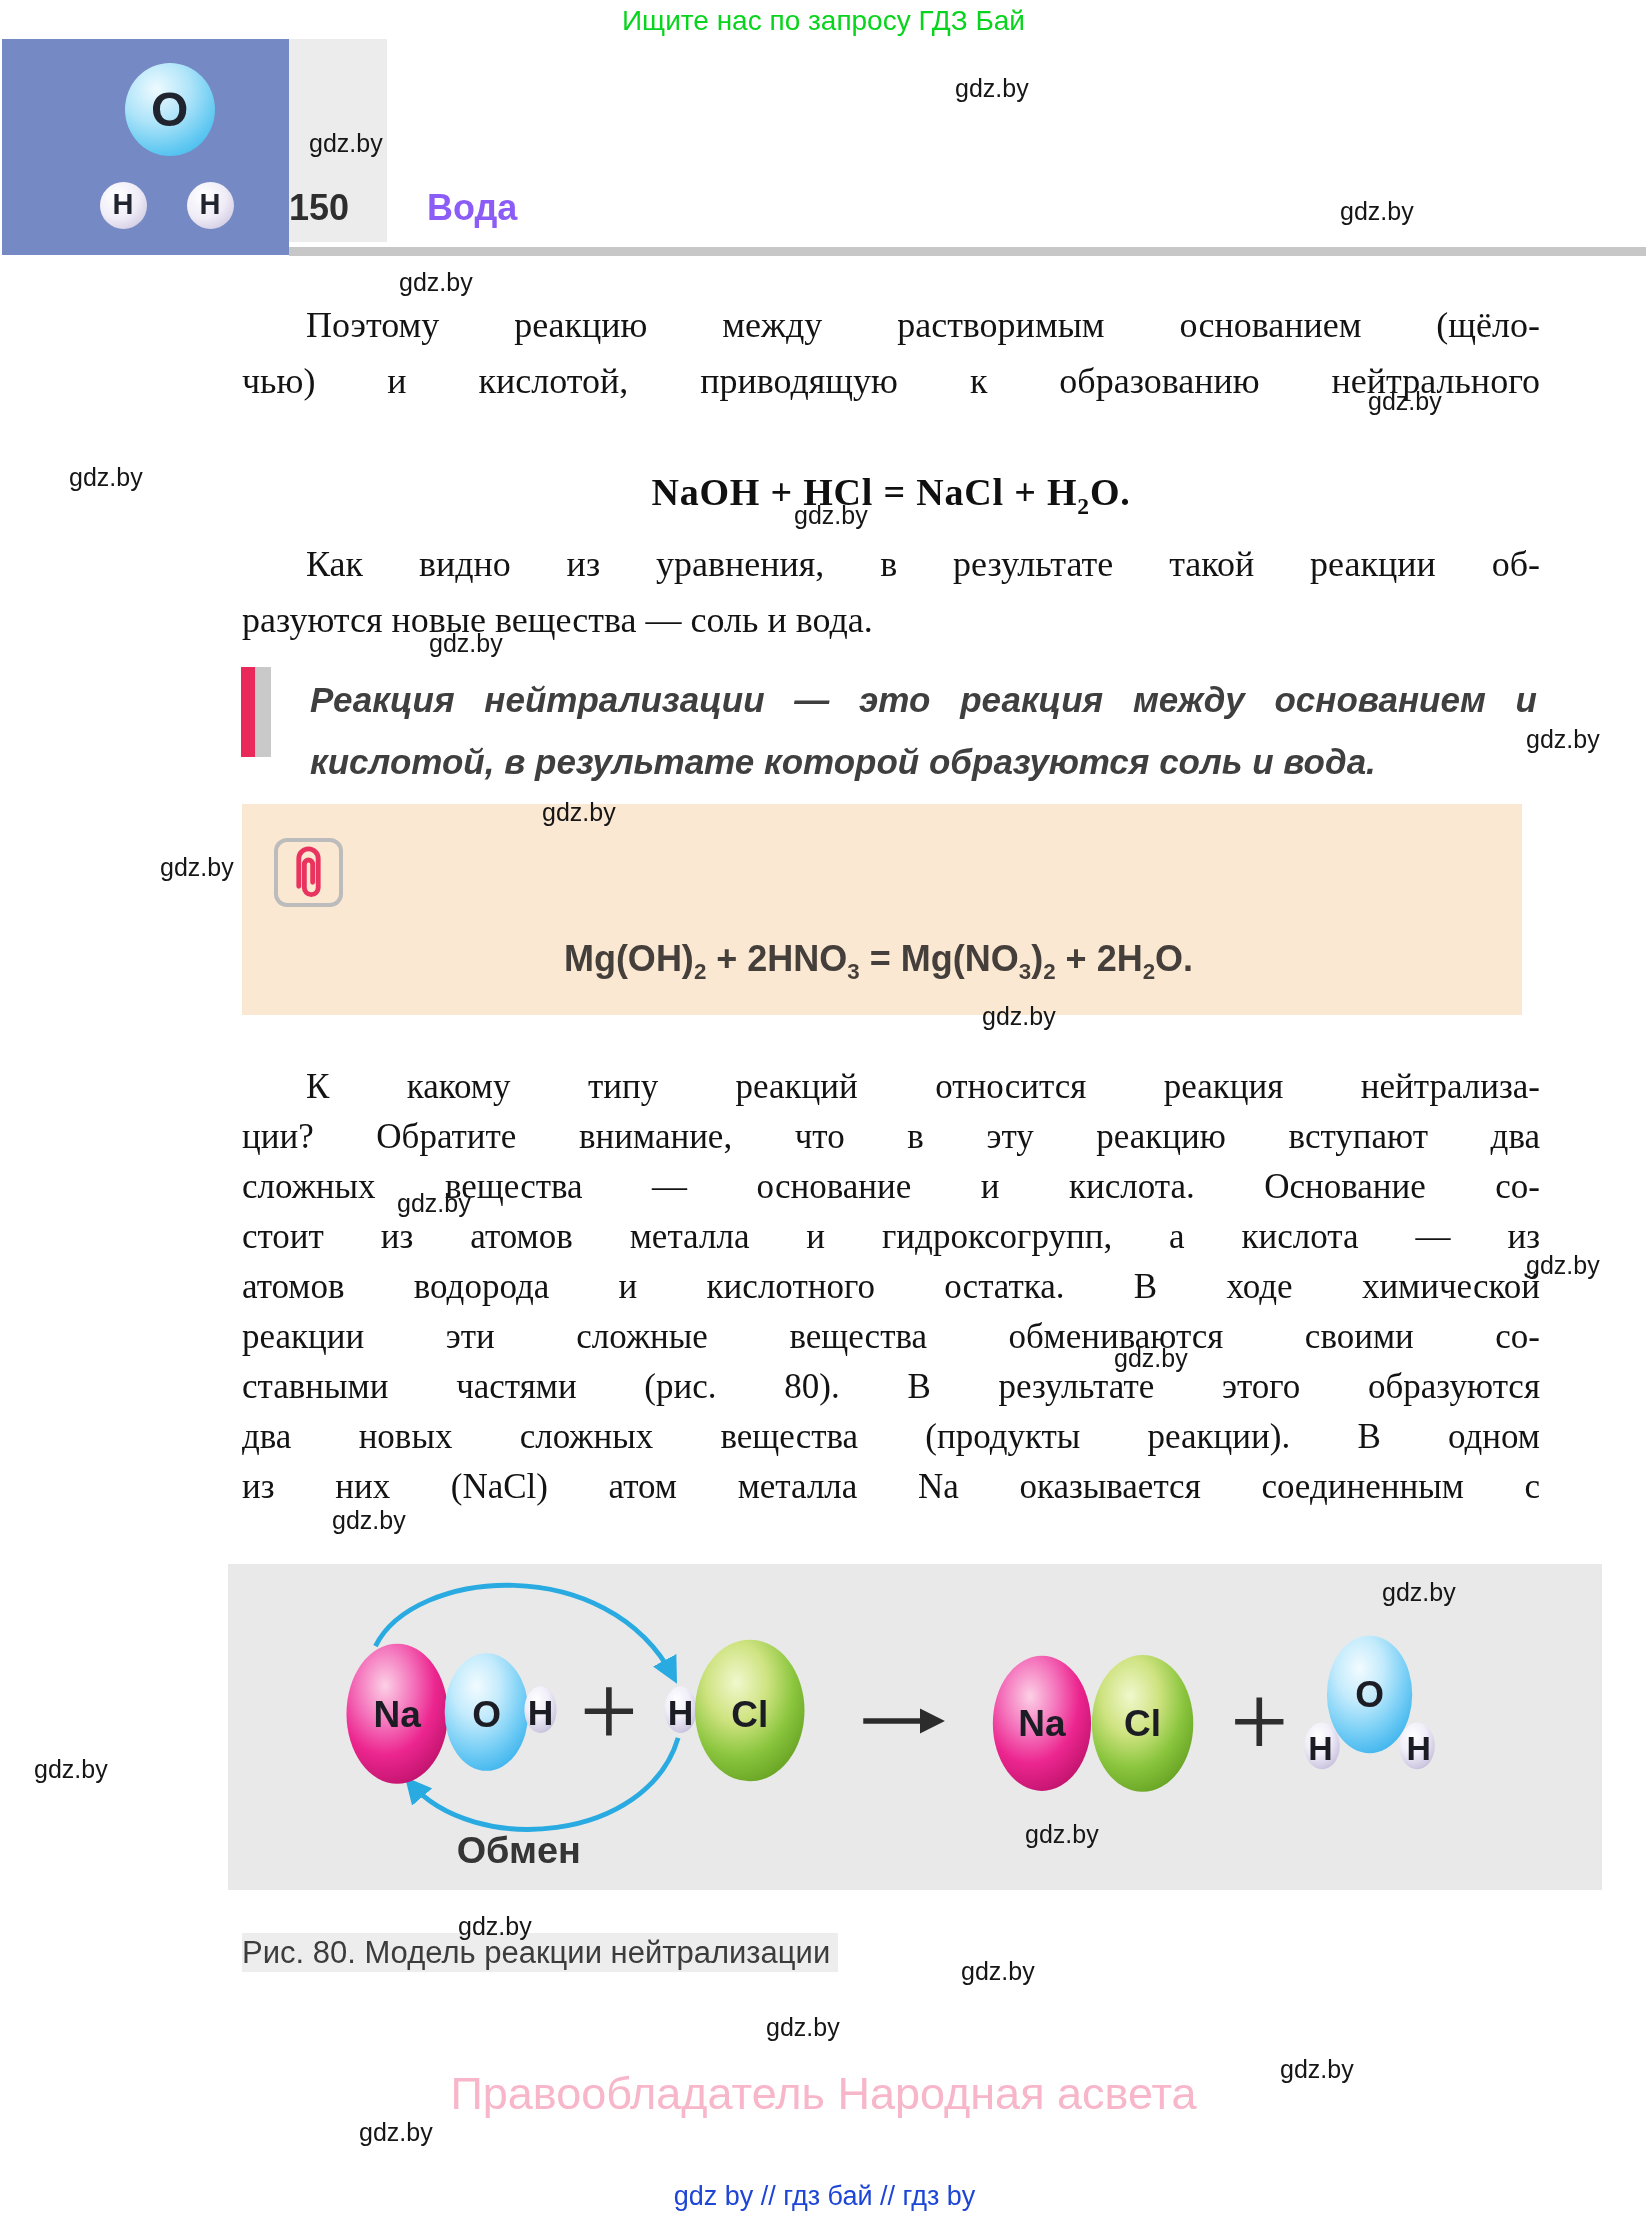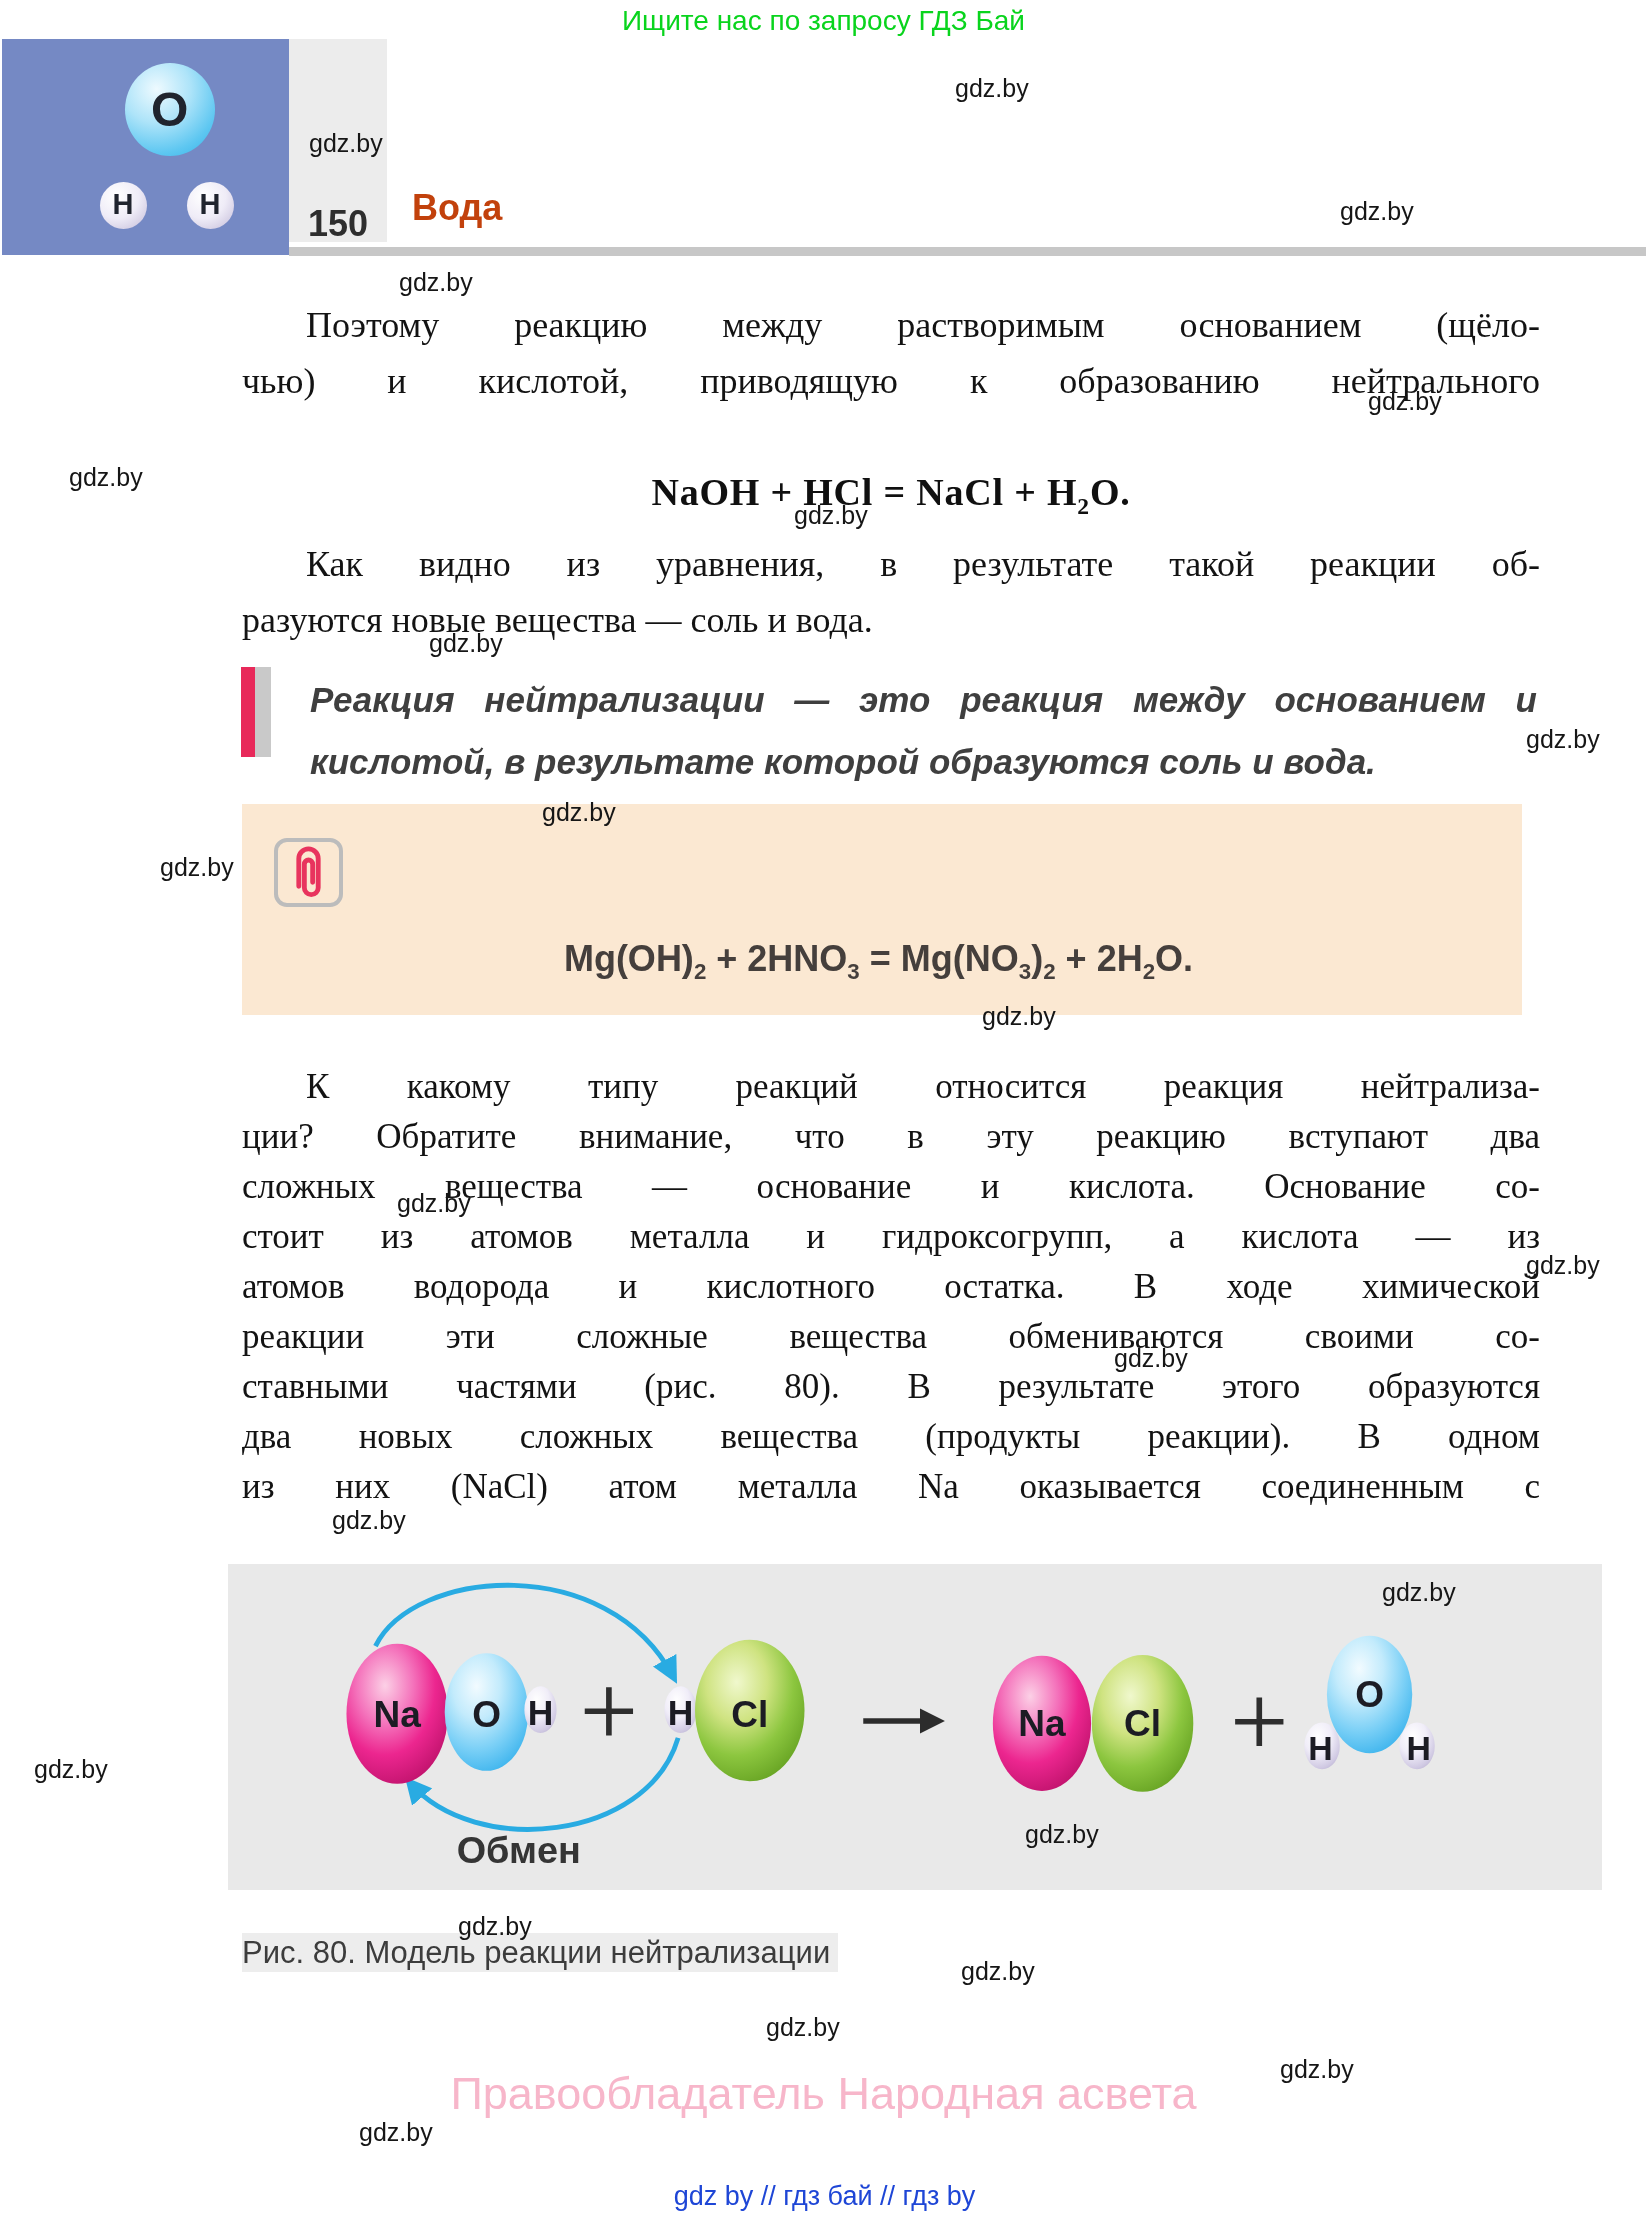--- a/index.html
+++ b/index.html
@@ -18,24 +18,24 @@
   .sph{position:absolute;border-radius:50%;}
   .o-sph{left:123px;top:24px;width:90px;height:93px;
          background:radial-gradient(circle at 35% 28%, #eefaff 0%, #aee4f9 38%, #5ec7f1 72%, #2fb0e8 100%);}
   .h-sph{width:47px;height:47px;
          background:radial-gradient(circle at 35% 30%, #ffffff 0%, #efecf7 50%, #c2bad8 100%);}
   .h-sph.hl{left:98px;top:143px;} .h-sph.hr{left:185px;top:143px;}
   .sph-letter{position:absolute;width:100%;text-align:center;
               font-family:"Liberation Sans",sans-serif;font-weight:bold;color:#20242e;}
   .o-letter{top:19.3px;font-size:48px;} .h-letter{top:6.4px;font-size:29px;}
   .page-strip{position:absolute;left:289px;top:39px;width:98px;height:203px;background:var(--strip-gray,#ececec);}
-  .page-num{position:absolute;left:0;top:164px;width:100%;text-align:center;
+  .page-num{position:absolute;left:0;top:148px;width:100%;
             font:bold 36px "Liberation Sans",sans-serif;color:#2e2e2e;}
-  .page-title{position:absolute;left:412px;top:187px;
-              font:bold 36px "Liberation Sans",sans-serif;color:#c2410c;text-align:center;}
+  .page-title{position:absolute;left:427px;top:187px;
+              font:bold 36px "Liberation Sans",sans-serif;color:#8b5cf6;text-align:center;}
   .head-rule{position:absolute;left:289px;top:247px;width:1358px;height:8.9px;background:var(--rule-gray,#c7c7c7);}
 
   
   .serifblock{position:absolute;left:242px;width:1298px;font-family:"Liberation Serif",serif;
               font-size:36px;color:#131313;}
   .serifblock .tline{line-height:56px;height:56px;white-space:normal;}
   .p3 .tline{line-height:50px;height:50px;}
   .tline.j{text-align:justify;text-align-last:justify;}
   .tline.ind{text-indent:64px;}
   .p1{top:297px;} .p2{top:536px;} .p3{top:1062px;font-size:35px;}

